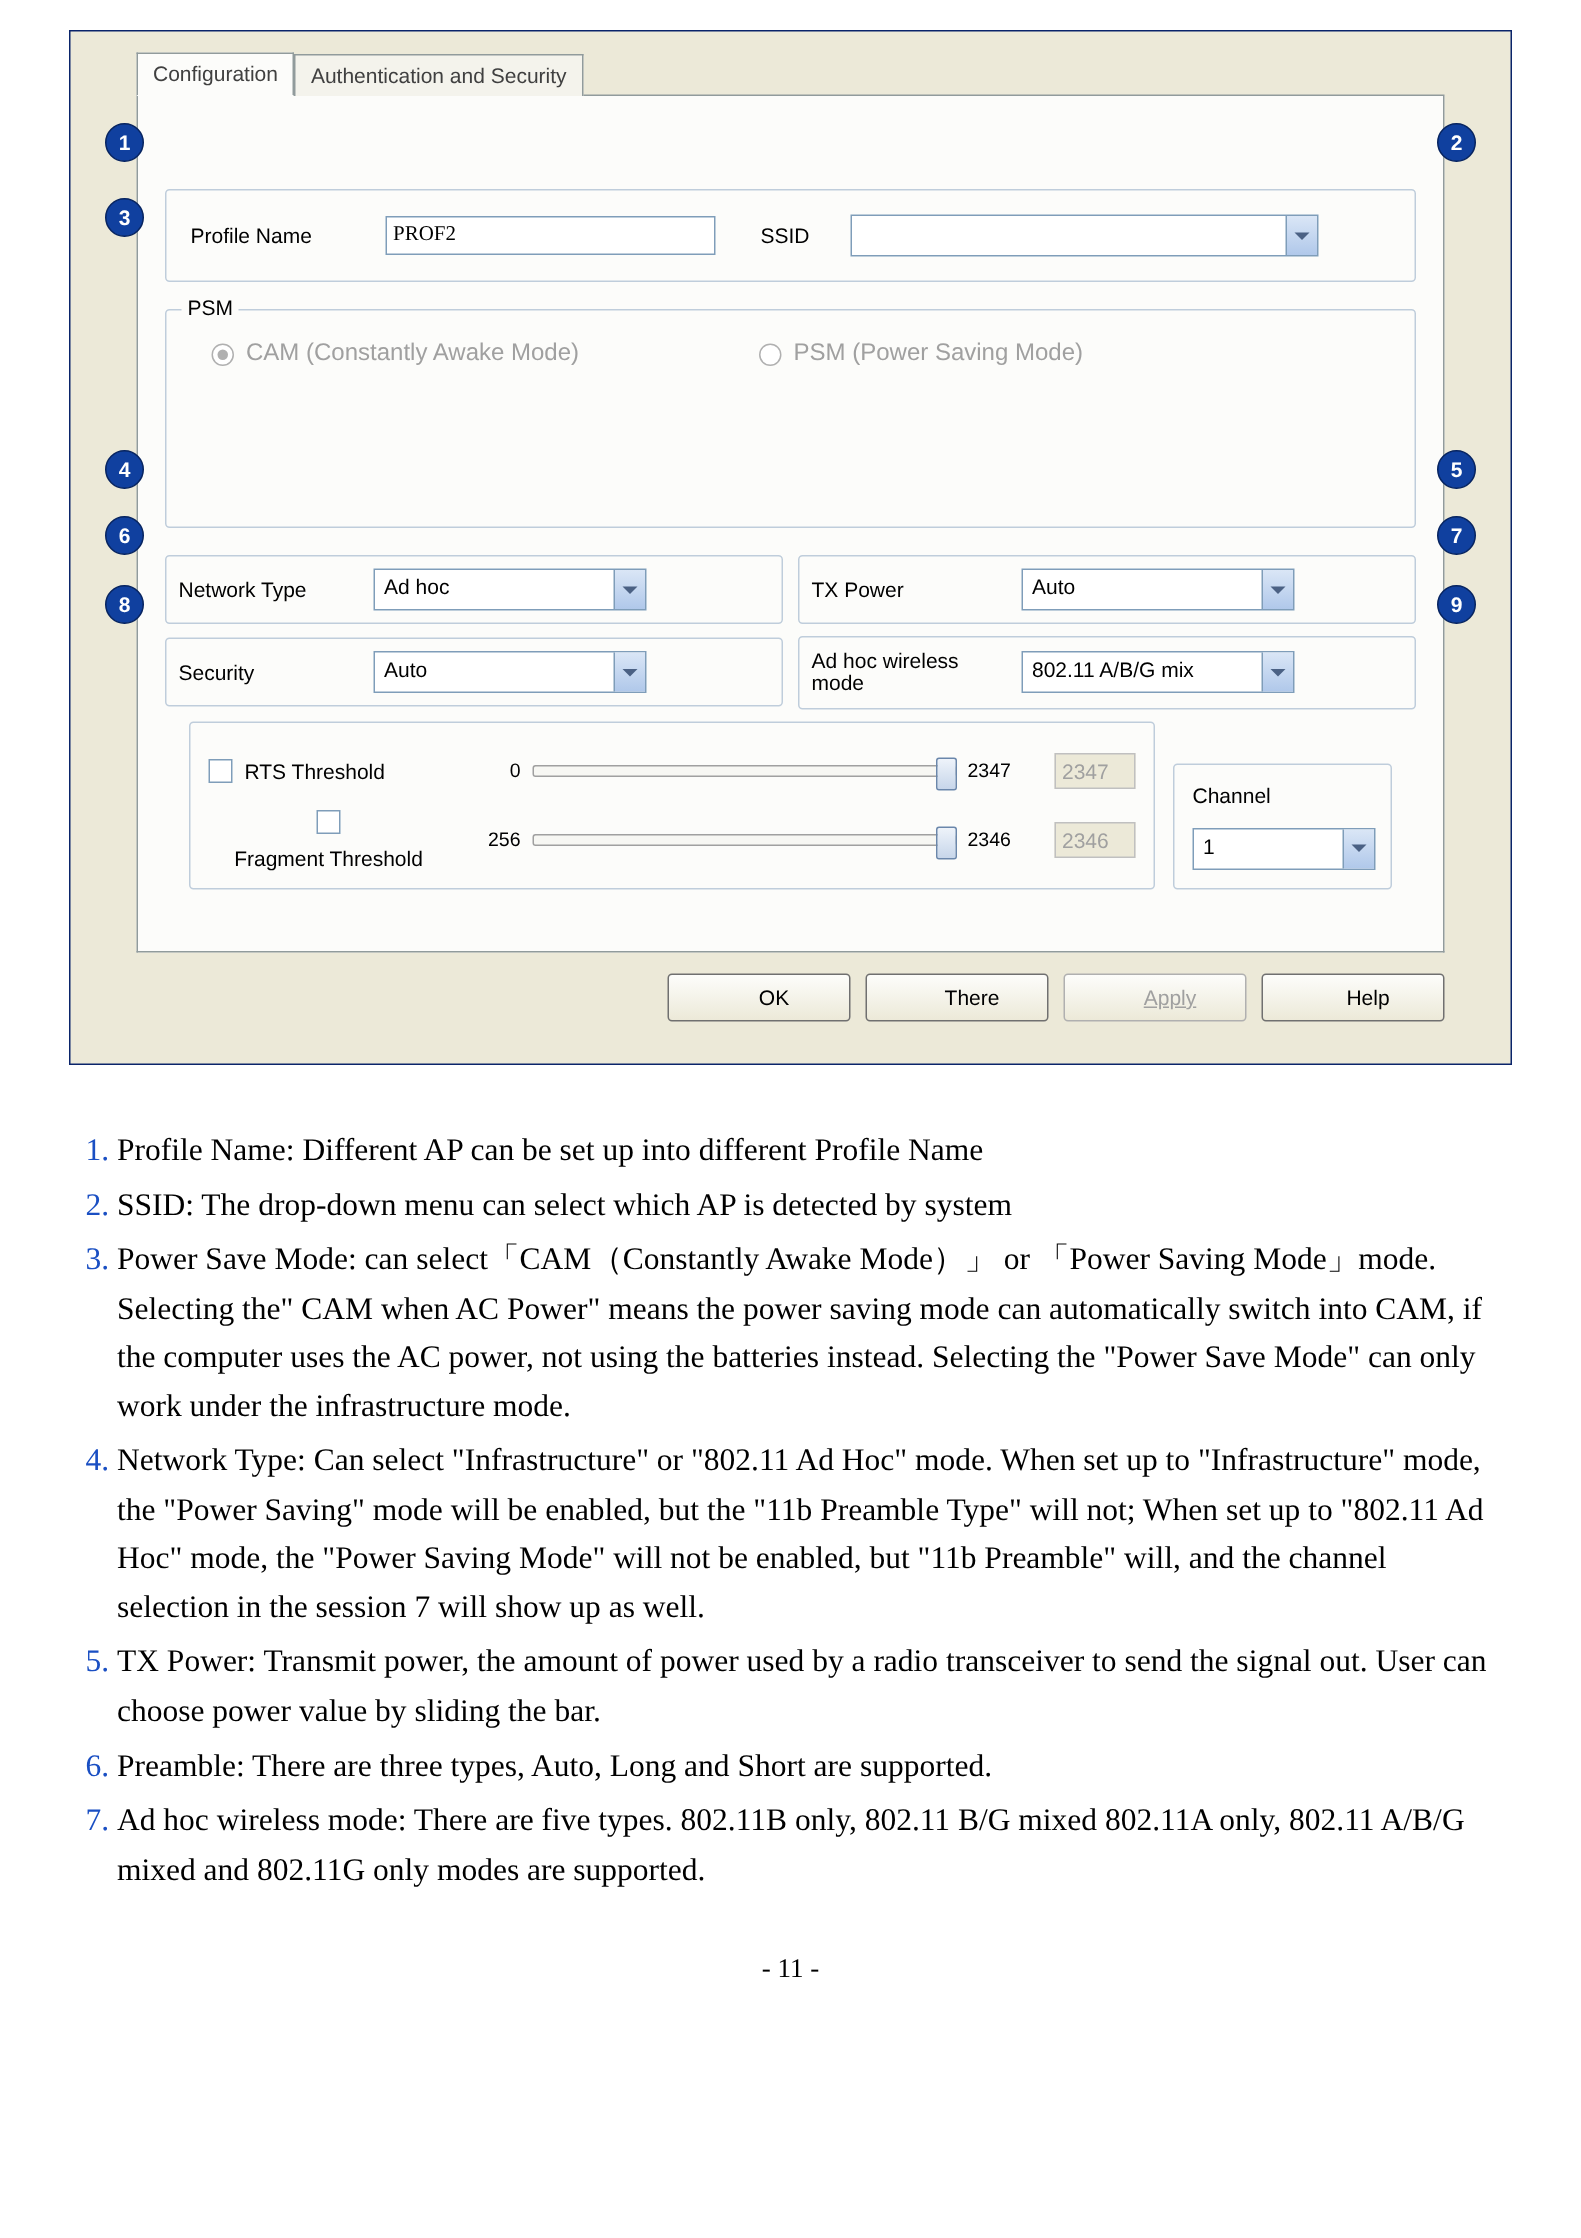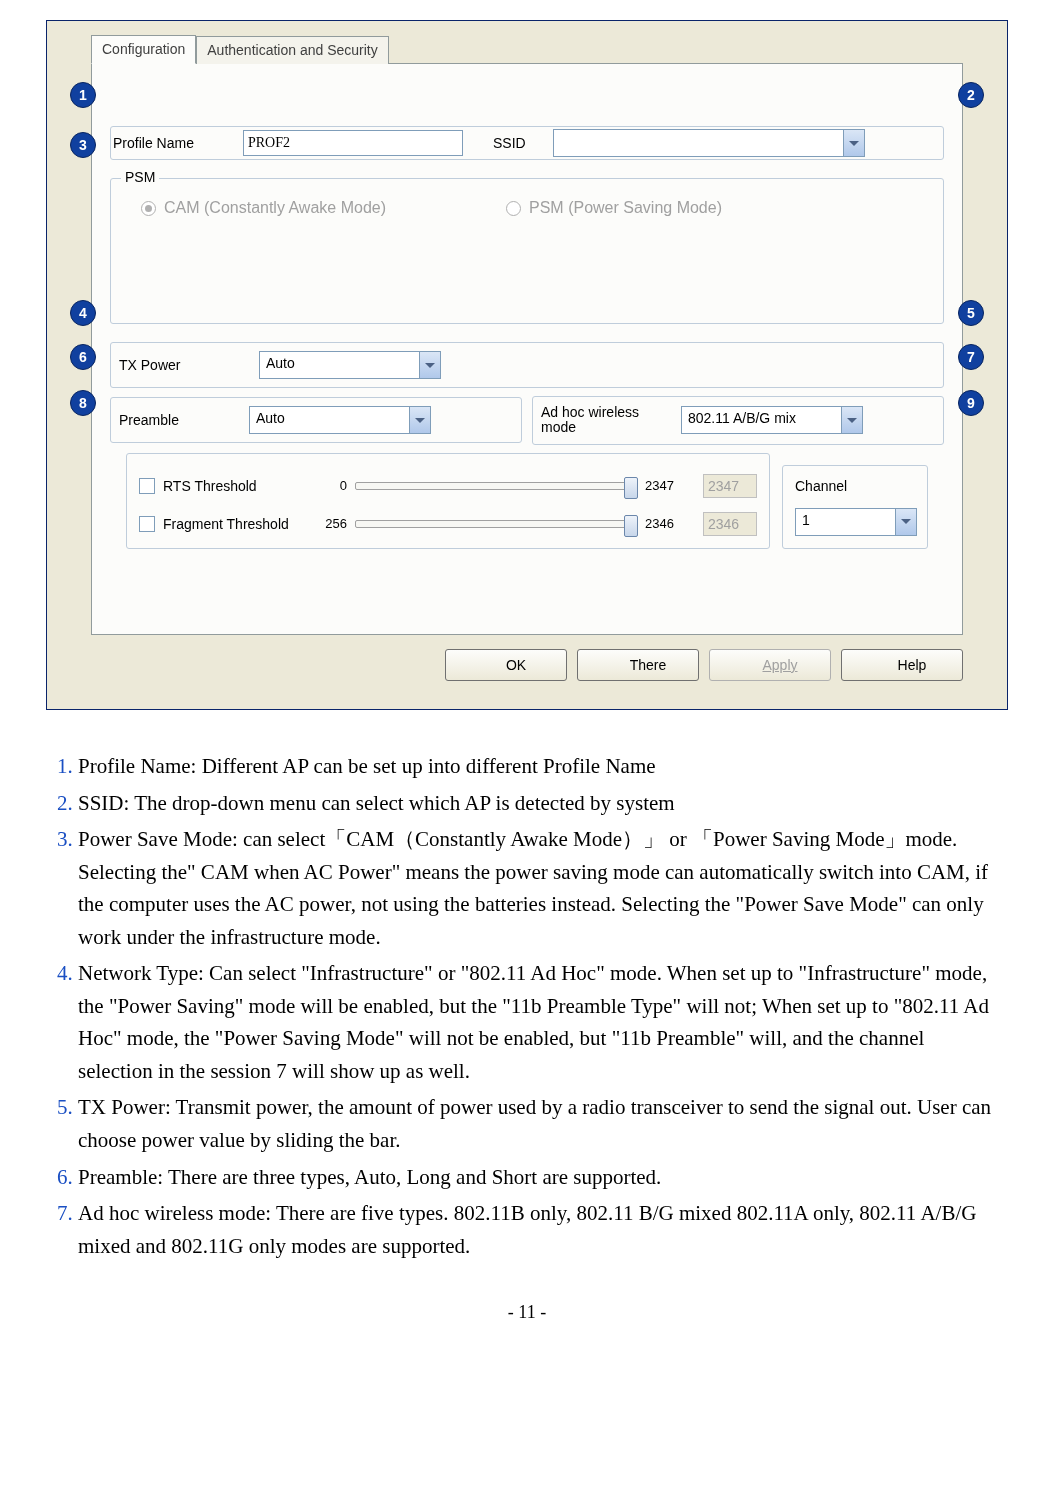--- a/index.html
+++ b/index.html
@@ -306,21 +306,21 @@
         <div class="marker" style="left:-22px; top:18px;">1</div>
         <div class="marker" style="right:-22px; top:18px;">2</div>
         <div class="marker" style="left:-22px; top:68px;">3</div>
         <div class="marker" style="left:-22px; top:236px;">4</div>
         <div class="marker" style="right:-22px; top:236px;">5</div>
         <div class="marker" style="left:-22px; top:280px;">6</div>
         <div class="marker" style="right:-22px; top:280px;">7</div>
         <div class="marker" style="left:-22px; top:326px;">8</div>
         <div class="marker" style="right:-22px; top:326px;">9</div>
 
-        <div class="groupbox" style="padding:2px;margin-top:44px;">
+        <div class="groupbox" style="padding:16px;margin-top:44px;">
           <div class="row" style="margin:0;">
             <span class="label" style="width:120px;">Profile Name</span>
             <input class="text-input" style="width: 210px;" value="PROF2">
             <span class="label" style="width:50px; margin-left:20px;">SSID</span>
             <div class="combo" style="width:310px;">
               <span></span>
               <div class="drop"></div>
             </div>
           </div>
         </div>
@@ -334,31 +334,38 @@
             </div>
             <div class="radio">
               <span class="circ"></span>
               <span>PSM (Power Saving Mode)</span>
             </div>
           </div>
         </div>
 
         <div class="row" style="margin:0 4px 8px 4px;">
           <div class="groupbox" style="flex:1; margin:0; padding:8px; display:flex; align-items:center; gap:10px;">
+            <span class="label" style="width:120px;">Network Type</span>
+            <div class="combo" style="width:180px;">
+              <span>Ad hoc</span>
+              <div class="drop"></div>
+            </div>
+          </div>
+          <div class="groupbox" style="flex:1; margin:0; padding:8px; display:flex; align-items:center; gap:10px;">
             <span class="label" style="width:130px;">TX Power</span>
             <div class="combo" style="width:180px;">
               <span>Auto</span>
               <div class="drop"></div>
             </div>
           </div>
         </div>
 
         <div class="row" style="margin:0 4px 8px 4px;">
           <div class="groupbox" style="flex:1; margin:0; padding:8px; display:flex; align-items:center; gap:10px;">
-            <span class="label" style="width:120px;">Preamble</span>
+            <span class="label" style="width:120px;">Security</span>
             <div class="combo" style="width:180px;">
               <span>Auto</span>
               <div class="drop"></div>
             </div>
           </div>
           <div class="groupbox" style="flex:1; margin:0; padding:8px; display:flex; align-items:center; gap:10px;">
             <span class="label" style="width:130px; line-height:1.1;">Ad hoc wireless mode</span>
             <div class="combo" style="width:180px;">
               <span>802.11 A/B/G mix</span>
               <div class="drop"></div>
@@ -376,21 +383,21 @@
               </div>
               <span style="width:40px; text-align:right;">0</span>
               <div class="slider-track" style="width:280px;">
                 <div class="slider-thumb" style="right:-2px;"></div>
               </div>
               <span style="width:50px;">2347</span>
               <input class="num-display" disabled="" value="2347" style="">
             </div>
 
             <div class="slider-row" style="margin-bottom:0;">
-              <div class="checkbox" style="width:160px;">
+              <div class="checkbox" style="width:160px;flex-direction:column;">
                 <span class="box"></span>
                 <span>Fragment Threshold</span>
               </div>
               <span style="width:40px; text-align:right;">256</span>
               <div class="slider-track" style="width:280px;">
                 <div class="slider-thumb" style="right:-2px;"></div>
               </div>
               <span style="width:50px;">2346</span>
               <input class="num-display" disabled="" value="2346" style="">
             </div>

